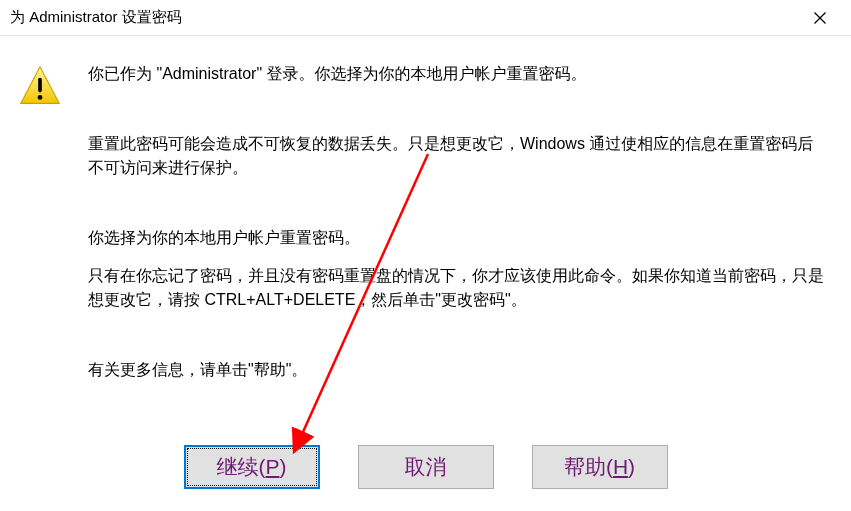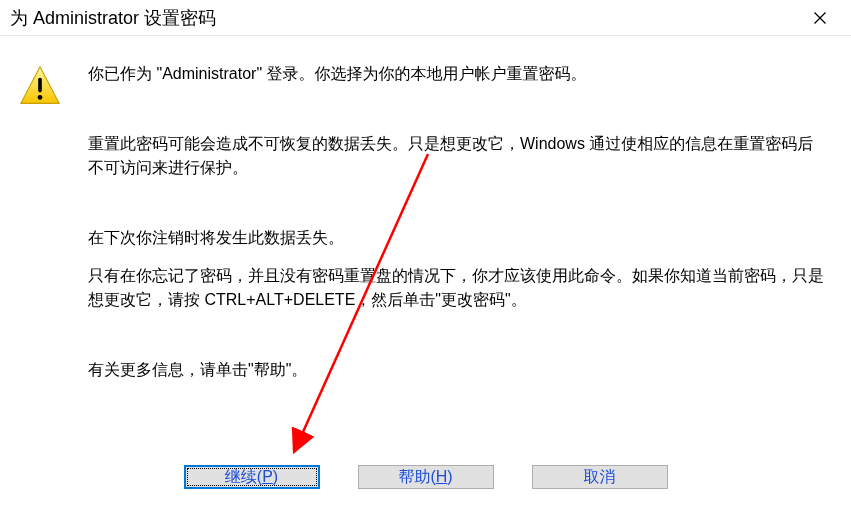--- a/index.html
+++ b/index.html
@@ -13,21 +13,21 @@
     }
     .titlebar {
       height: 36px;
       display: flex;
       align-items: center;
       padding: 0 8px 0 10px;
       border-bottom: 1px solid #e5e5e5;
       position: relative;
     }
     .titlebar-title {
-      font-size: 18px;
+      font-size: 15px;
       color: #000;
       flex: 1;
     }
     .close-btn {
       width: 46px;
       height: 30px;
       display: flex;
       align-items: center;
       justify-content: center;
       cursor: pointer;
@@ -55,26 +55,26 @@
       position: absolute;
       left: 0;
       right: 0;
       bottom: 22px;
       display: flex;
       justify-content: center;
       gap: 38px;
     }
     .btn {
       width: 136px;
-      height: 24px;
+      height: 44px;
       background: #e1e1e1;
       border: 1px solid #adadad;
-      font-size: 16px;
+      font-size: 21px;
       font-family: inherit;
-      color: #1d4ed8;
+      color: #701a75;
       cursor: pointer;
     }
     .btn.focus {
       border: 2px solid #0078d7;
       outline: 1px dotted #000;
       outline-offset: -4px;
     }
     .mnemonic { text-decoration: underline; }
     .annotation-arrow {
       position: absolute;
@@ -106,30 +106,30 @@
         </linearGradient>
       </defs>
       <path d="M24 3 L45 43 L3 43 Z" fill="url(#yg)" stroke="#c9a000" stroke-width="1.2" stroke-linejoin="round"></path>
       <rect x="22" y="15" width="4" height="16" rx="2" fill="#000"></rect>
       <circle cx="24" cy="36.5" r="2.6" fill="#000"></circle>
     </svg>
   </div>
   <div class="text-col">
     <p class="p1">你已作为 "Administrator" 登录。你选择为你的本地用户帐户重置密码。</p>
     <p class="p2">重置此密码可能会造成不可恢复的数据丢失。只是想更改它，Windows 通过使相应的信息在重置密码后不可访问来进行保护。</p>
-    <p class="p3">在下次你注销时将发生此数据丢失。</p>
+    <p class="p3">你选择为你的本地用户帐户重置密码。</p>
     <p class="p4">只有在你忘记了密码，并且没有密码重置盘的情况下，你才应该使用此命令。如果你知道当前密码，只是想更改它，请按 CTRL+ALT+DELETE，然后单击"更改密码"。</p>
     <p class="p5">有关更多信息，请单击"帮助"。</p>
   </div>
 </div>
 
 <div class="button-row">
   <button class="btn focus"><span>继续(</span><span class="mnemonic">P</span><span>)</span></button>
+  <button class="btn">取消</button>
   <button class="btn"><span>帮助(</span><span class="mnemonic">H</span><span>)</span></button>
-  <button class="btn">取消</button>
 </div>
 
 <svg class="annotation-arrow" width="160" height="320">
   <defs>
     <marker id="ah" markerWidth="12" markerHeight="12" refX="9" refY="5" orient="auto">
       <path d="M0,0 L10,5 L0,10 Z" fill="#ff0000"></path>
     </marker>
   </defs>
   <line x1="148" y1="4" x2="14" y2="302" stroke-width="2.5" marker-end="url(#ah)" stroke="#ff0000"></line>
 </svg>

